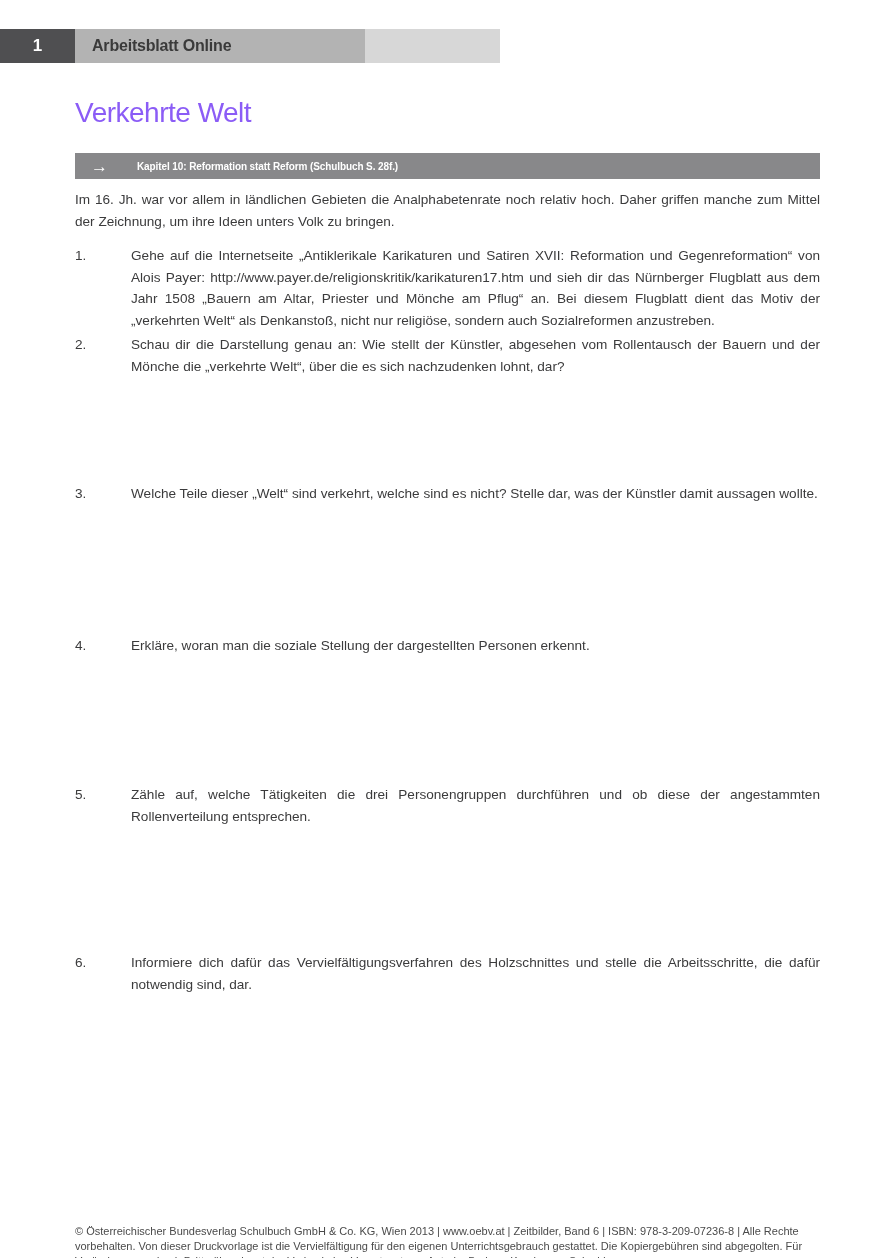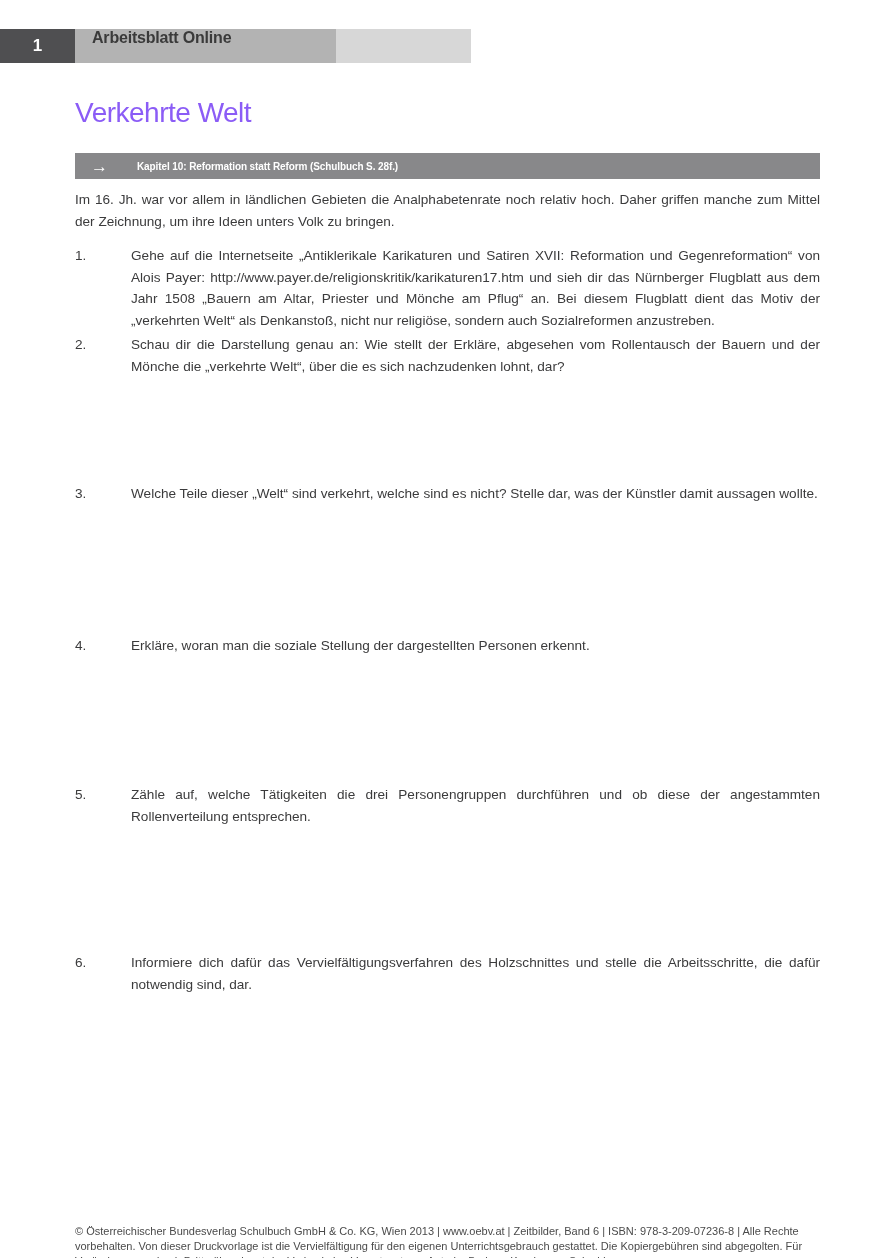--- a/index.html
+++ b/index.html
@@ -12,22 +12,22 @@
     overflow:hidden;
   }
   
   .topbar { position:absolute; top:29px; left:0; height:34px; display:flex; }
   .unit-box {
     width:75px; background:#4f4f51; color:#ffffff;
     font-weight:bold; font-size:17px;
     display:flex; align-items:center; justify-content:center;
   }
   .topbar-label {
-    width:261px; background:#b3b3b3; color:#3a3a3a;
-    display:flex; align-items:flex-start;
+    width:290px; background:#b3b3b3; color:#3a3a3a;
+    display:flex; align-items:center;
     padding-left:17px; box-sizing:border-box;
     font-weight:bold; font-size:16px; letter-spacing:-0.2px;
   }
   .topbar-ext { width:135px; background:#d7d7d7; }
 
   
   .content { position:absolute; top:0; left:75px; width:745px; }
 
   h1.title {
     margin:96px 0 0 0;
@@ -95,21 +95,21 @@
 
     <p class="intro">Im 16. Jh. war vor allem in ländlichen Gebieten die Analphabetenrate noch relativ hoch. Daher griffen manche zum Mittel der Zeich­nung, um ihre Ideen unters Volk zu bringen.</p>
 
     <ol class="tasks">
       <li class="task gap-t1">
         <span class="task-num">1.</span>
         <span class="task-text">Gehe auf die Internetseite „Antiklerikale Karikaturen und Satiren XVII: Reformation und Gegenreformation“ von Alois Payer: http://www.payer.de/religionskritik/karikaturen17.htm und sieh dir das Nürnberger Flugblatt aus dem Jahr 1508 „Bauern am Altar, Priester und Mönche am Pflug“ an. Bei diesem Flugblatt dient das Motiv der „verkehrten Welt“ als Denkanstoß, nicht nur religiöse, sondern auch Sozialreformen anzustreben.</span>
       </li>
       <li class="task gap-t2">
         <span class="task-num">2.</span>
-        <span class="task-text">Schau dir die Darstellung genau an: Wie stellt der Erkläre, abgesehen vom Rollentausch der Bauern und der Mönche die „ver­kehrte Welt“, über die es sich nachzudenken lohnt, dar?</span>
+        <span class="task-text">Schau dir die Darstellung genau an: Wie stellt der Künstler, abgesehen vom Rollentausch der Bauern und der Mönche die „ver­kehrte Welt“, über die es sich nachzudenken lohnt, dar?</span>
       </li>
       <li class="task gap-t3">
         <span class="task-num">3.</span>
         <span class="task-text">Welche Teile dieser „Welt“ sind verkehrt, welche sind es nicht? Stelle dar, was der Künstler damit aussagen wollte.</span>
       </li>
       <li class="task gap-t4">
         <span class="task-num">4.</span>
         <span class="task-text">Erkläre, woran man die soziale Stellung der dargestellten Personen erkennt.</span>
       </li>
       <li class="task gap-t5">

